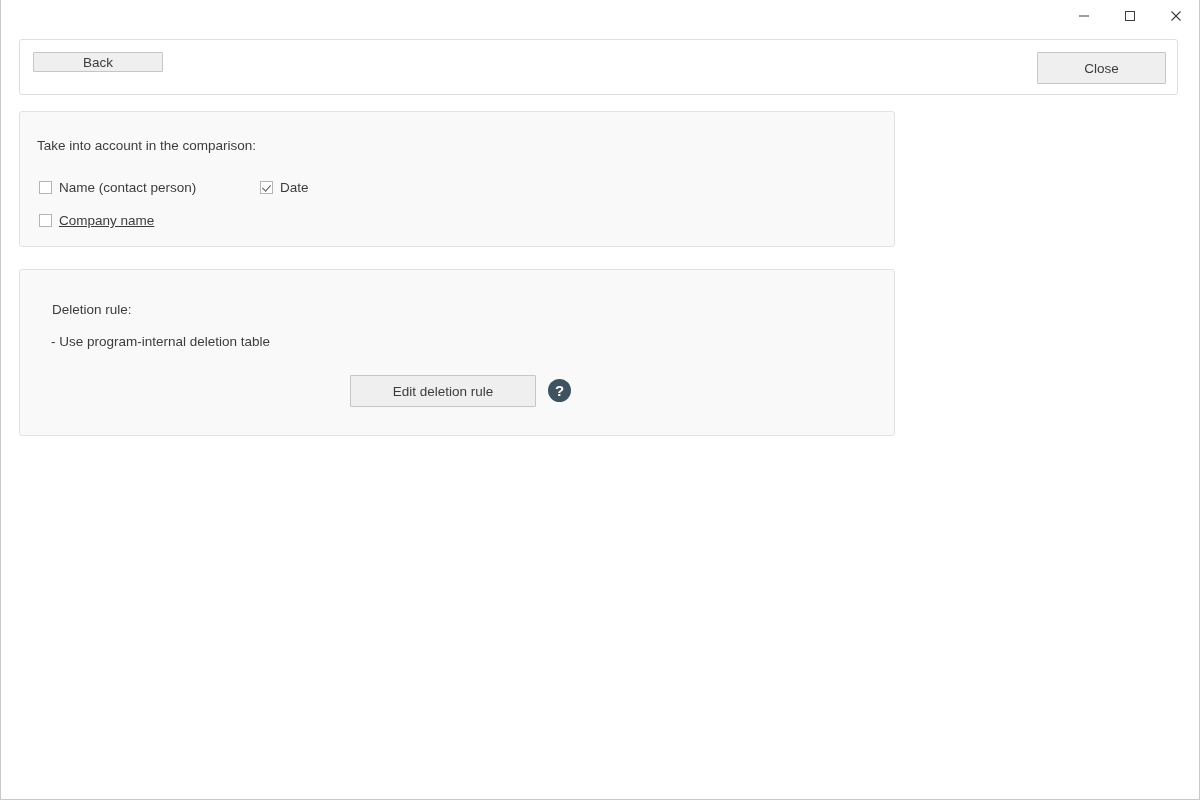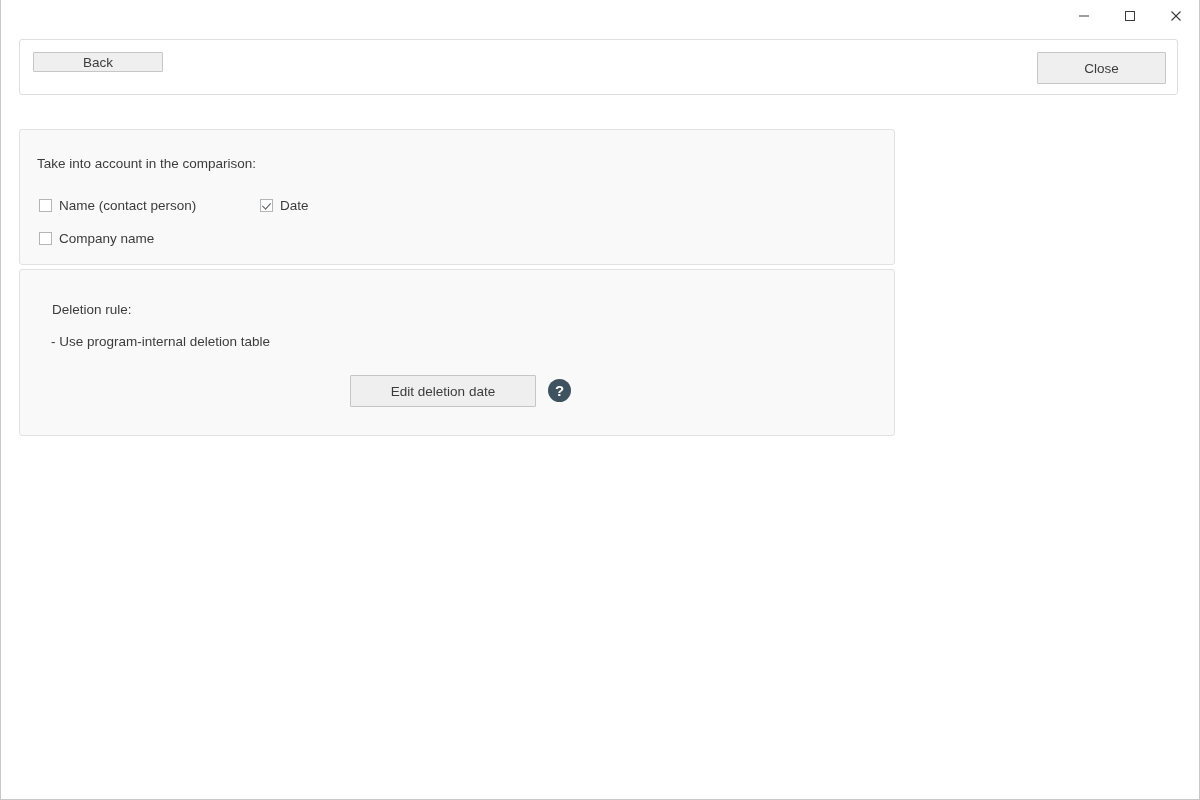--- a/index.html
+++ b/index.html
@@ -130,21 +130,20 @@
     box-sizing: border-box;
     border: 1px solid #e2e2e2;
     border-radius: 3px;
     background: #f9f9f9;
   }
   .panel-comparison {
     left: 18px;
     top: 111px;
     width: 876px;
     height: 136px;
-    margin-top: 18px;
   }
   .panel-deletion {
     left: 18px;
     top: 269px;
     width: 876px;
     height: 167px;
     padding-left: 32px;
   }
 
   .section-label {
@@ -158,21 +157,21 @@
   .lbl-delvalue { left: 31px; top: 64px; }
 
   .cbrow {
     position: absolute;
     display: flex;
     align-items: center;
     gap: 7px;
     white-space: nowrap;
   }
   .cb-name    { left: 19px; top: 68px; }
-  .cb-company { left: 19px; top: 101px; }
+  .cb-company { left: 19px; top: 101px; text-decoration: underline; }
   .cb-date    { left: 240px; top: 68px; }
 
   .checkbox {
     width: 13px;
     height: 13px;
     box-sizing: border-box;
     border: 1px solid #b5b5b5;
     background: #ffffff;
     position: relative;
     flex: 0 0 auto;
@@ -271,21 +270,21 @@
       <span class="checkbox checked"></span>
       <span class="cb-label">Date</span>
     </div>
   </div>
 
   <div class="panel panel-deletion">
     <div class="section-label lbl-delrule">Deletion rule:</div>
     <div class="section-label lbl-delvalue">- Use program-internal deletion table</div>
 
     <button class="btn btn-edit-rule">
-      <span>Edit deletion date</span>
+      <span>Edit deletion rule</span>
     </button>
 
     <div class="help-icon">
       <svg width="23" height="23" viewBox="0 0 23 23">
         <circle cx="11.5" cy="11.5" r="11.5" fill="#3f5260"></circle>
         <text x="11.5" y="17" text-anchor="middle" font-family="Liberation Sans, sans-serif" font-size="15" font-weight="bold" fill="#ffffff">?</text>
       </svg>
     </div>
   </div>
 

